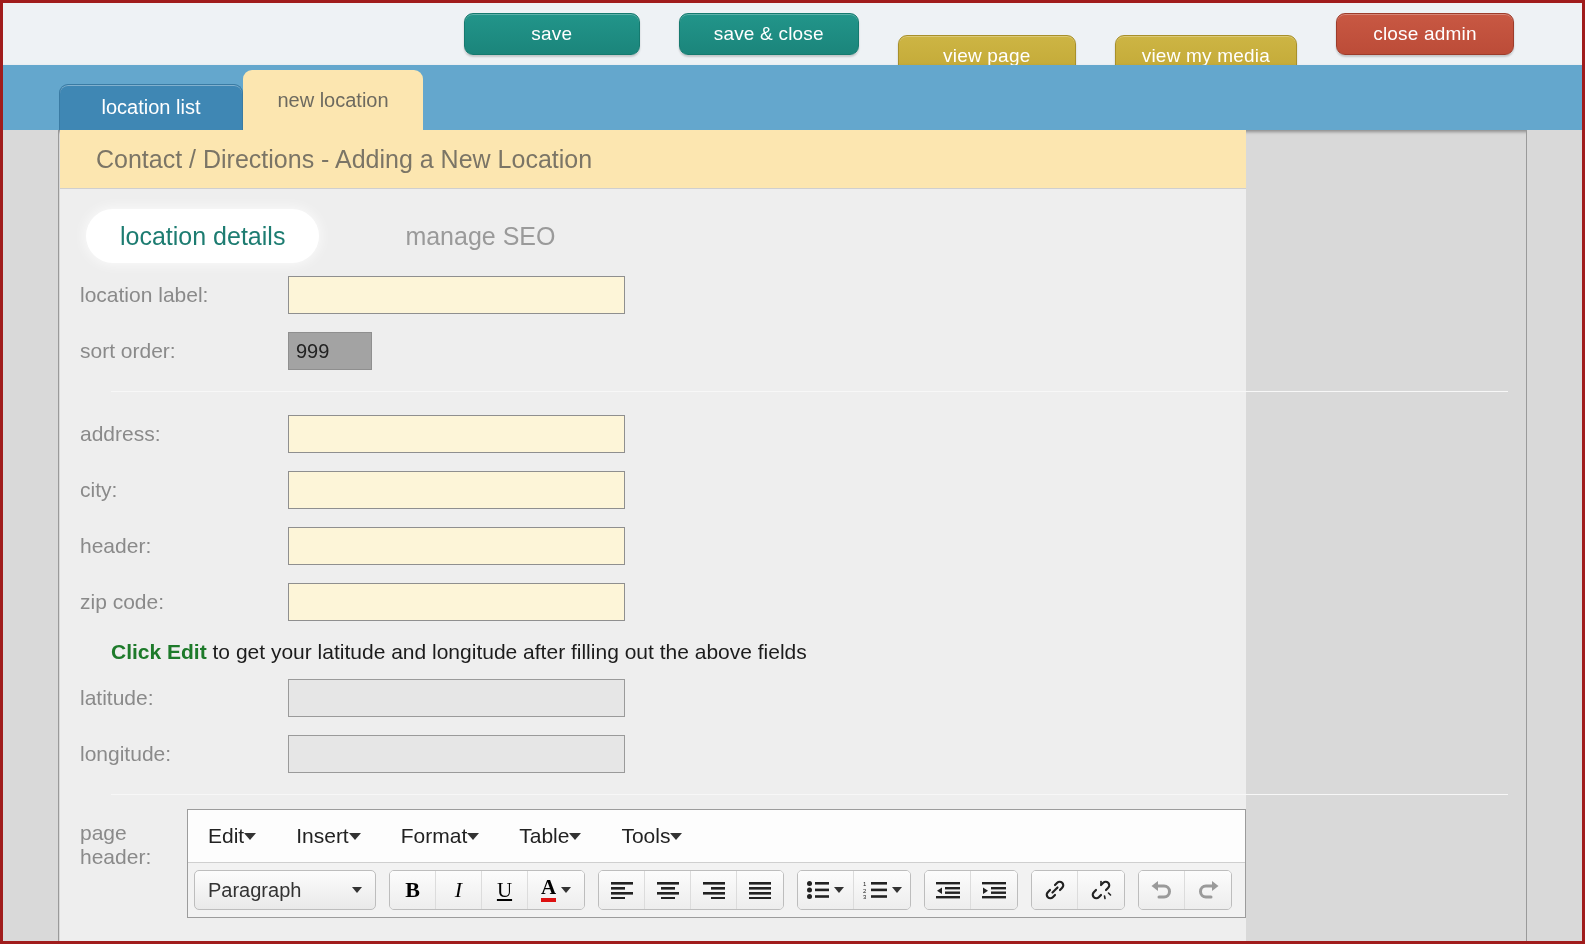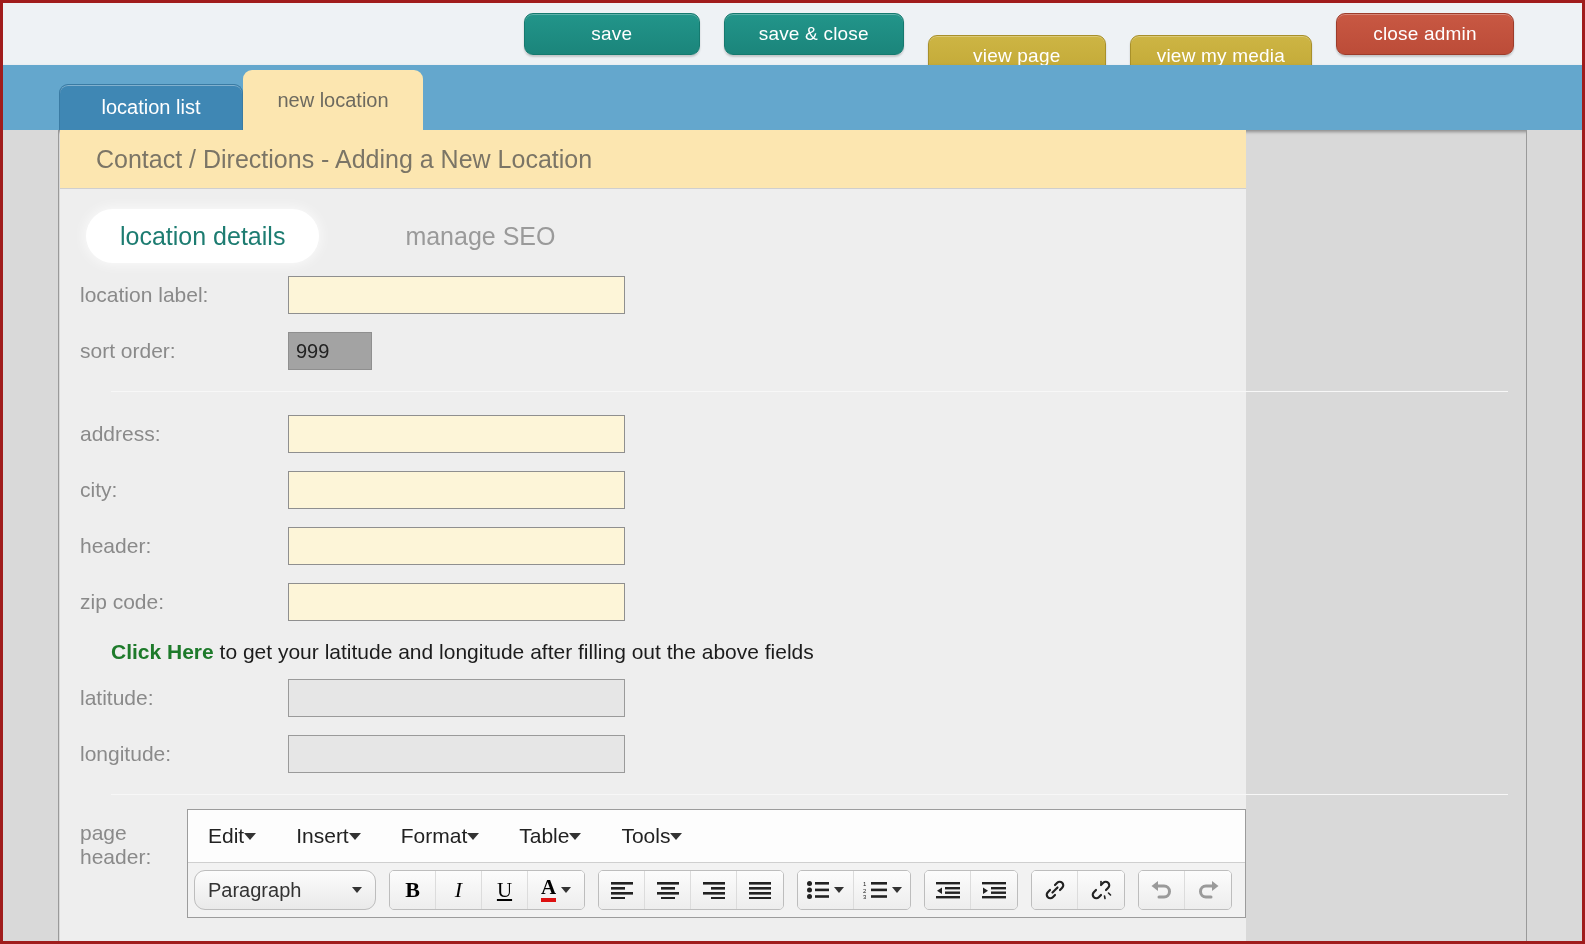--- a/index.html
+++ b/index.html
@@ -18,21 +18,21 @@
   
   #topbar {
     position: absolute;
     left: 0; top: 0;
     width: 1579px; height: 62px;
     background: #eef2f5;
     display: flex;
     align-items: center;
     justify-content: flex-end;
     padding-right: 68px;
-    gap: 24px;
+    gap: 39px;
   }
   .abtn {
     height: 42px;
     border: 1px solid rgba(0,0,0,.25);
     border-radius: 9px;
     color: #ffffff;
     font-size: 19px;
     letter-spacing: .2px;
     padding: 0 26px;
     display: flex;
@@ -261,21 +261,21 @@
     justify-content: center;
     cursor: pointer;
     border-right: 1px solid #dcdcdc;
     background: linear-gradient(#fcfcfc,#ededed);
   }
   .tbtn:last-child { border-right: none; }
   .tbtn.withcaret { width: 56px; gap: 5px; }
   #style-select {
     width: 182px; height: 40px;
     border: 1px solid #bdbdbd;
-    border-radius: 11px;
+    border-radius: 5px;
     background: linear-gradient(#fcfcfc,#e9e9e9);
     display: flex;
     align-items: center;
     justify-content: space-between;
     padding: 0 13px;
     font-size: 20px;
     color: #333;
     margin-right: 13px;
     cursor: pointer;
   }
@@ -348,21 +348,21 @@
       <div class="flabel">header:</div>
       <input class="finput wide" type="text" value="" style="">
     </div>
 
     <div class="frow">
       <div class="flabel">zip code:</div>
       <input class="finput wide" type="text" value="" style="">
     </div>
 
     <div id="geo-note">
-      <span id="geo-note-link">Click Here</span><span> to get your latitude and longitude after filling out the above fields</span>
+      <span id="geo-note-link">Click Edit</span><span> to get your latitude and longitude after filling out the above fields</span>
     </div>
 
     <div class="frow">
       <div class="flabel">latitude:</div>
       <input class="finput wide ro" type="text" readonly="" value="" style="">
     </div>
 
     <div class="frow">
       <div class="flabel">longitude:</div>
       <input class="finput wide ro" type="text" readonly="" value="" style="">

